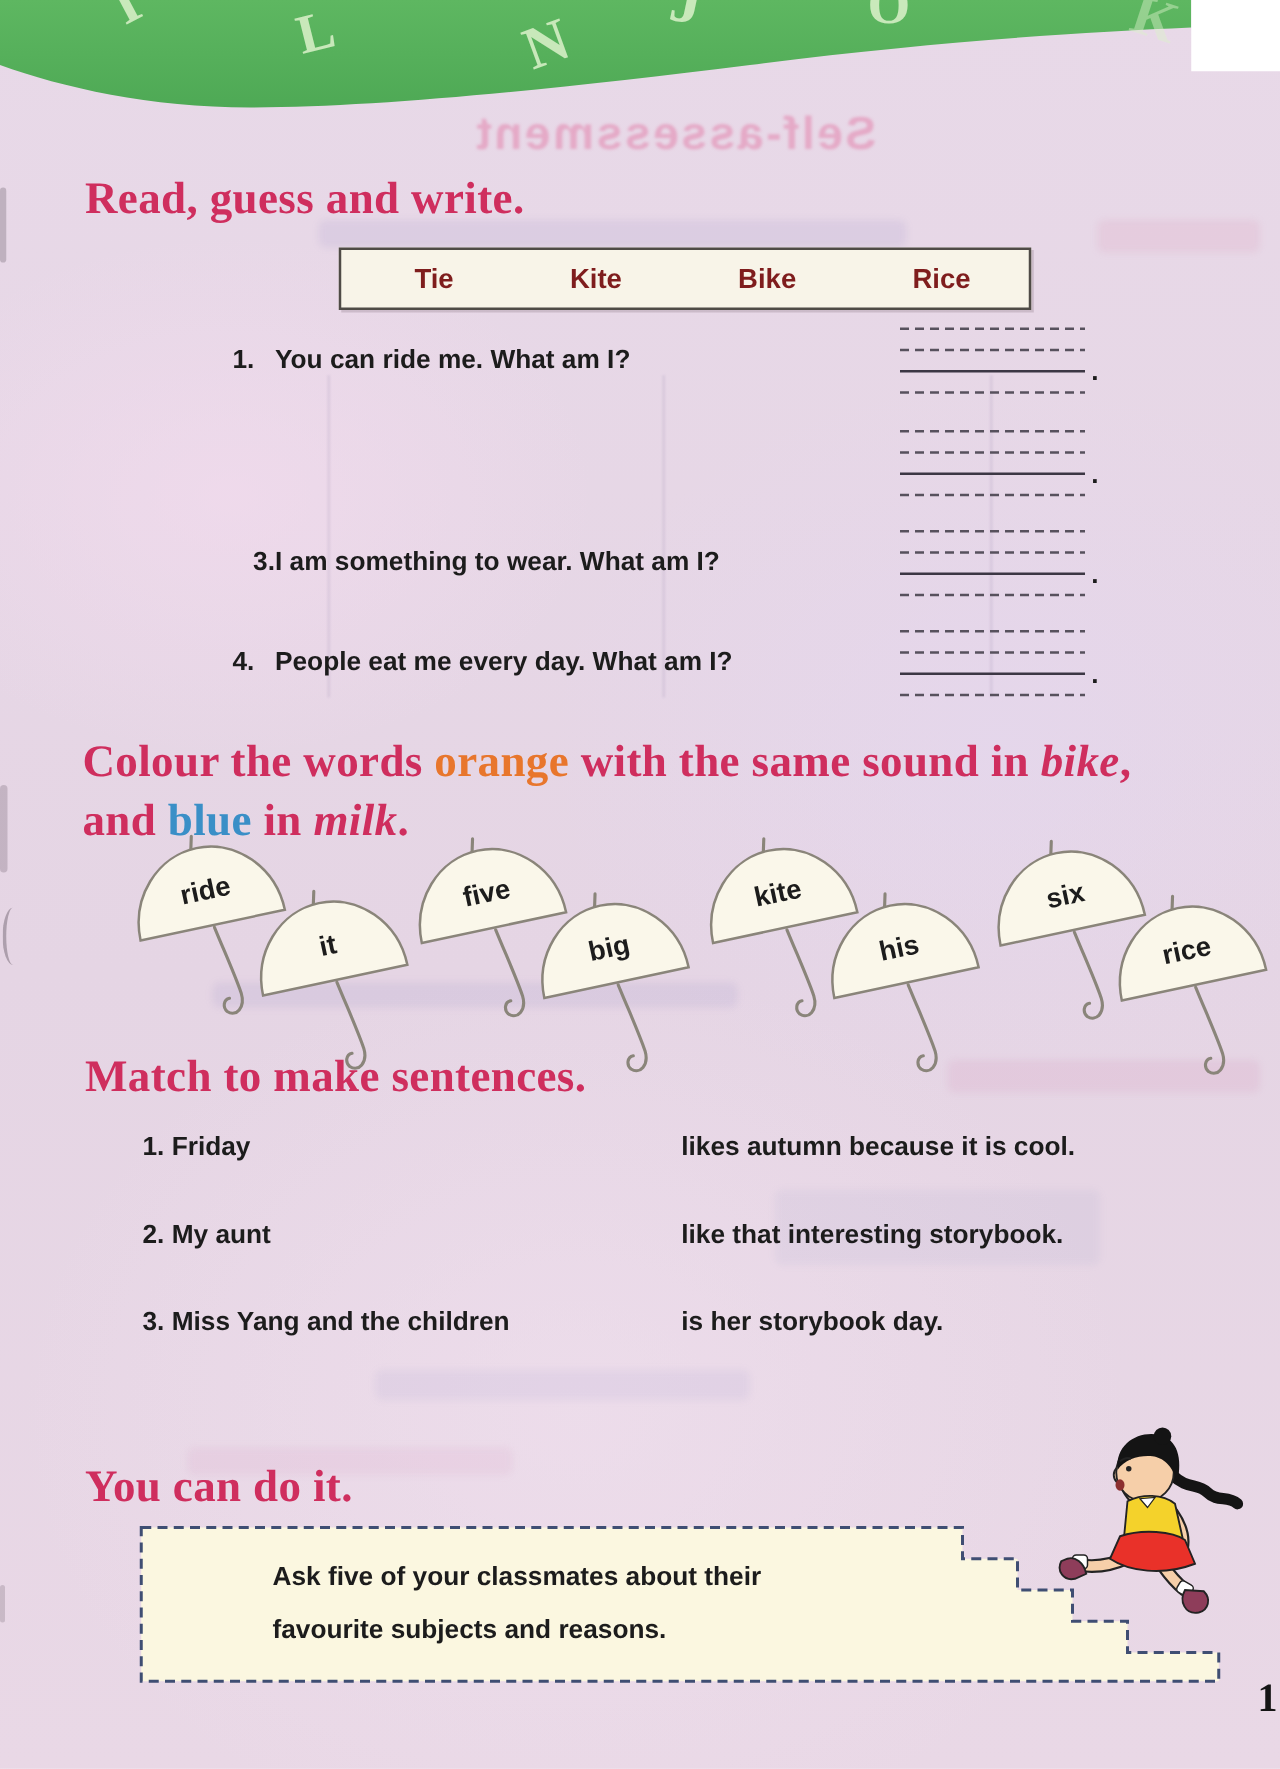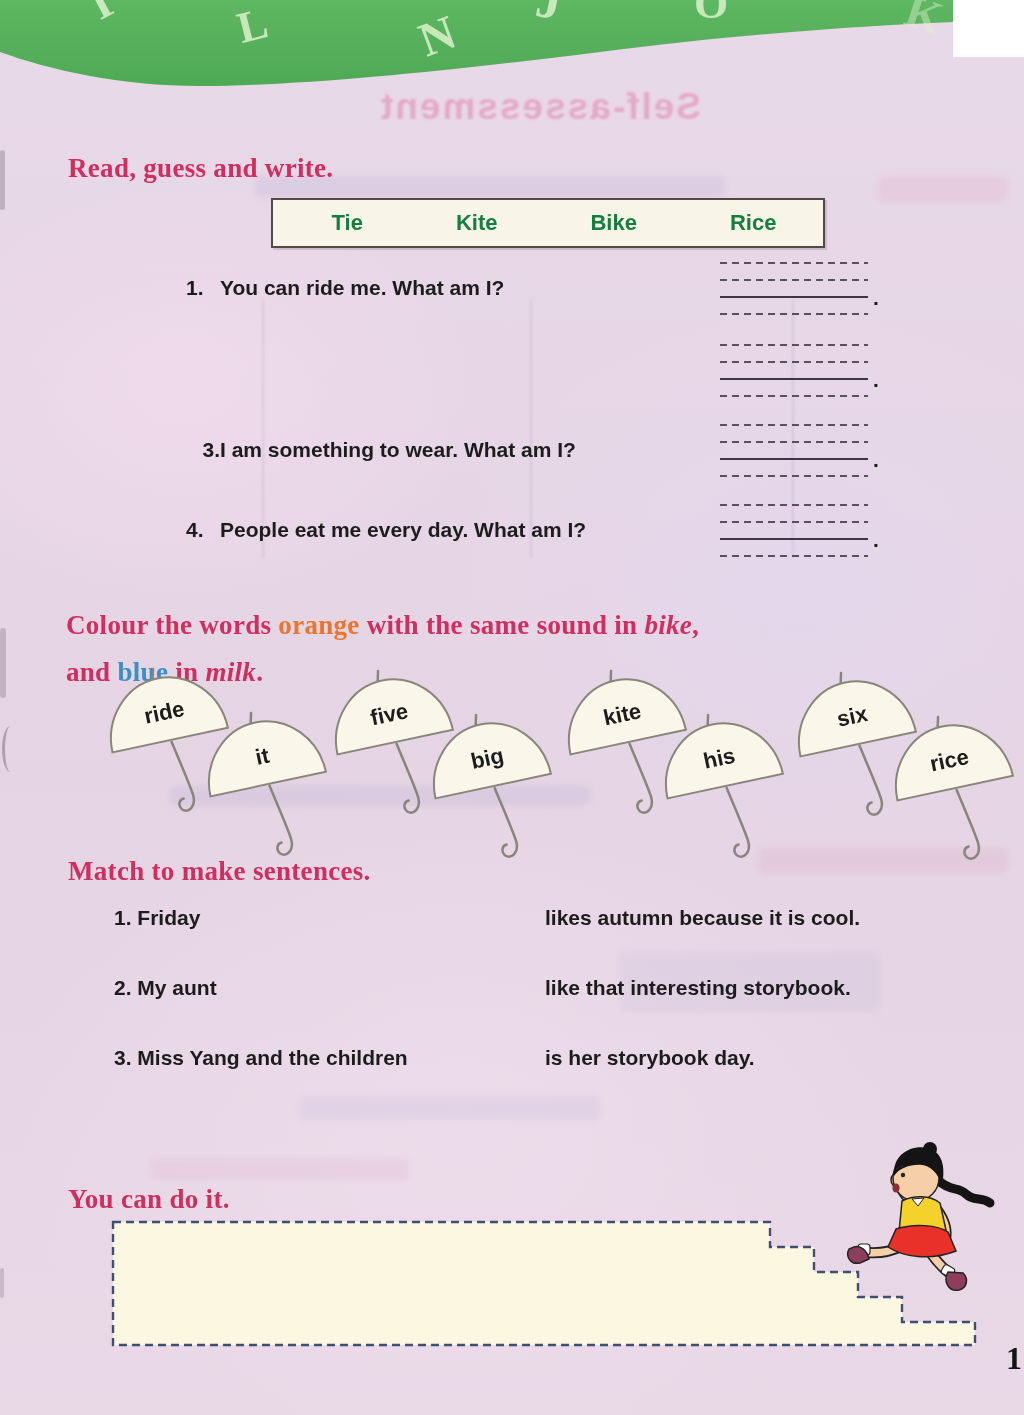--- a/index.html
+++ b/index.html
@@ -46,35 +46,35 @@
   .gb8{left:150px;top:1158px;width:260px;height:22px;background:rgba(210,130,175,.10);}
   .edge-mark{position:absolute;background:#6b5f6b;border-radius:3px;}
   .em1{left:0;top:150px;width:5px;height:60px;opacity:.32;}
   .em2{left:0;top:628px;width:6px;height:70px;opacity:.28;}
   .em3{left:2px;top:726px;width:14px;height:46px;background:transparent;
        border-left:3px solid #6b5f6b;border-radius:50%;opacity:.45;}
   .em4{left:0;top:1268px;width:4px;height:30px;opacity:.25;}
   
   .h-title{
     position:absolute;font-family:"Liberation Serif",serif;font-weight:bold;
-    font-size:27px;color:#cf2e5e;letter-spacing:.3px;white-space:nowrap;margin-top:16px;
+    font-size:36px;color:#cf2e5e;letter-spacing:.3px;white-space:nowrap;
   }
   #h-read{left:68px;top:137px;}
   #h-colour{left:66px;top:586px;width:920px;line-height:47px;white-space:normal;}
   #h-match{left:68px;top:840px;}
   #h-task{left:68px;top:1168px;}
   .seg-orange{color:#e8762c;}
   .seg-blue{color:#3a8fc7;}
   .seg-italic{font-style:italic;}
   
   .word-bank{
     position:absolute;left:271px;top:198px;width:554px;height:50px;
     background:#f8f4e8;border:2px solid #4f4b46;box-sizing:border-box;
     display:flex;align-items:center;justify-content:space-around;
-    font-size:22px;font-weight:bold;color:#15803d;
+    font-size:22px;font-weight:bold;color:#7f1d1d;
     box-shadow:2px 2px 0 rgba(120,100,110,.25);
     padding-left:12px;
   }
   
   .q-row{position:absolute;left:0;width:956px;height:78px;}
   #q0{top:258px;} #q1{top:340px;} #q2{top:420px;text-align:right;} #q3{top:500px;}
   .q-text{position:absolute;left:186px;top:18px;font-size:21px;font-weight:bold;color:#1c1c1c;white-space:nowrap;}
   .q-num{display:inline-block;width:34px;}
   .answer-lines{position:absolute;left:720px;top:4px;width:148px;}
   .dl{height:2px;margin-bottom:15px;
@@ -268,20 +268,22 @@
   <span class="match-item mr m-row0">likes autumn because it is cool.</span>
   <span class="match-item mr m-row1">like that interesting storybook.</span>
   <span class="match-item mr m-row2">is her storybook day.</span>
 
   <div class="h-title" id="h-task">You can do it.</div>
   <div class="task-box">
     <svg width="880" height="140" viewBox="0 0 880 140">
       <path d="M8,7 L665,7 L665,32 L709,32 L709,57 L753,57 L753,82 L797,82 L797,107 L870,107 L870,130 L8,130 Z"></path>
     </svg>
   </div>
+  <span class="task-line tl0">Ask five of your classmates about their</span>
+  <span class="task-line tl1">favourite subjects and reasons.</span>
 
   <svg class="girl" viewBox="0 0 152 158">
 
     <path d="M92,40 C104,52 112,46 120,54 C128,62 136,56 144,63" fill="none" stroke="#141414" stroke-width="9" stroke-linecap="round"></path>
 
     <path d="M72,66 C62,60 56,52 54,44" fill="none" stroke="#232323" stroke-width="11" stroke-linecap="round"></path>
     <path d="M72,66 C62,60 56,52 54,44" fill="none" stroke="#f6cfa9" stroke-width="7.5" stroke-linecap="round"></path>
     <circle cx="53" cy="40" r="8" fill="#f6cfa9" stroke="#232323" stroke-width="1.5"></circle>
 
     <circle cx="70" cy="38" r="23" fill="#f6cfa9" stroke="#232323" stroke-width="1.5"></circle>

